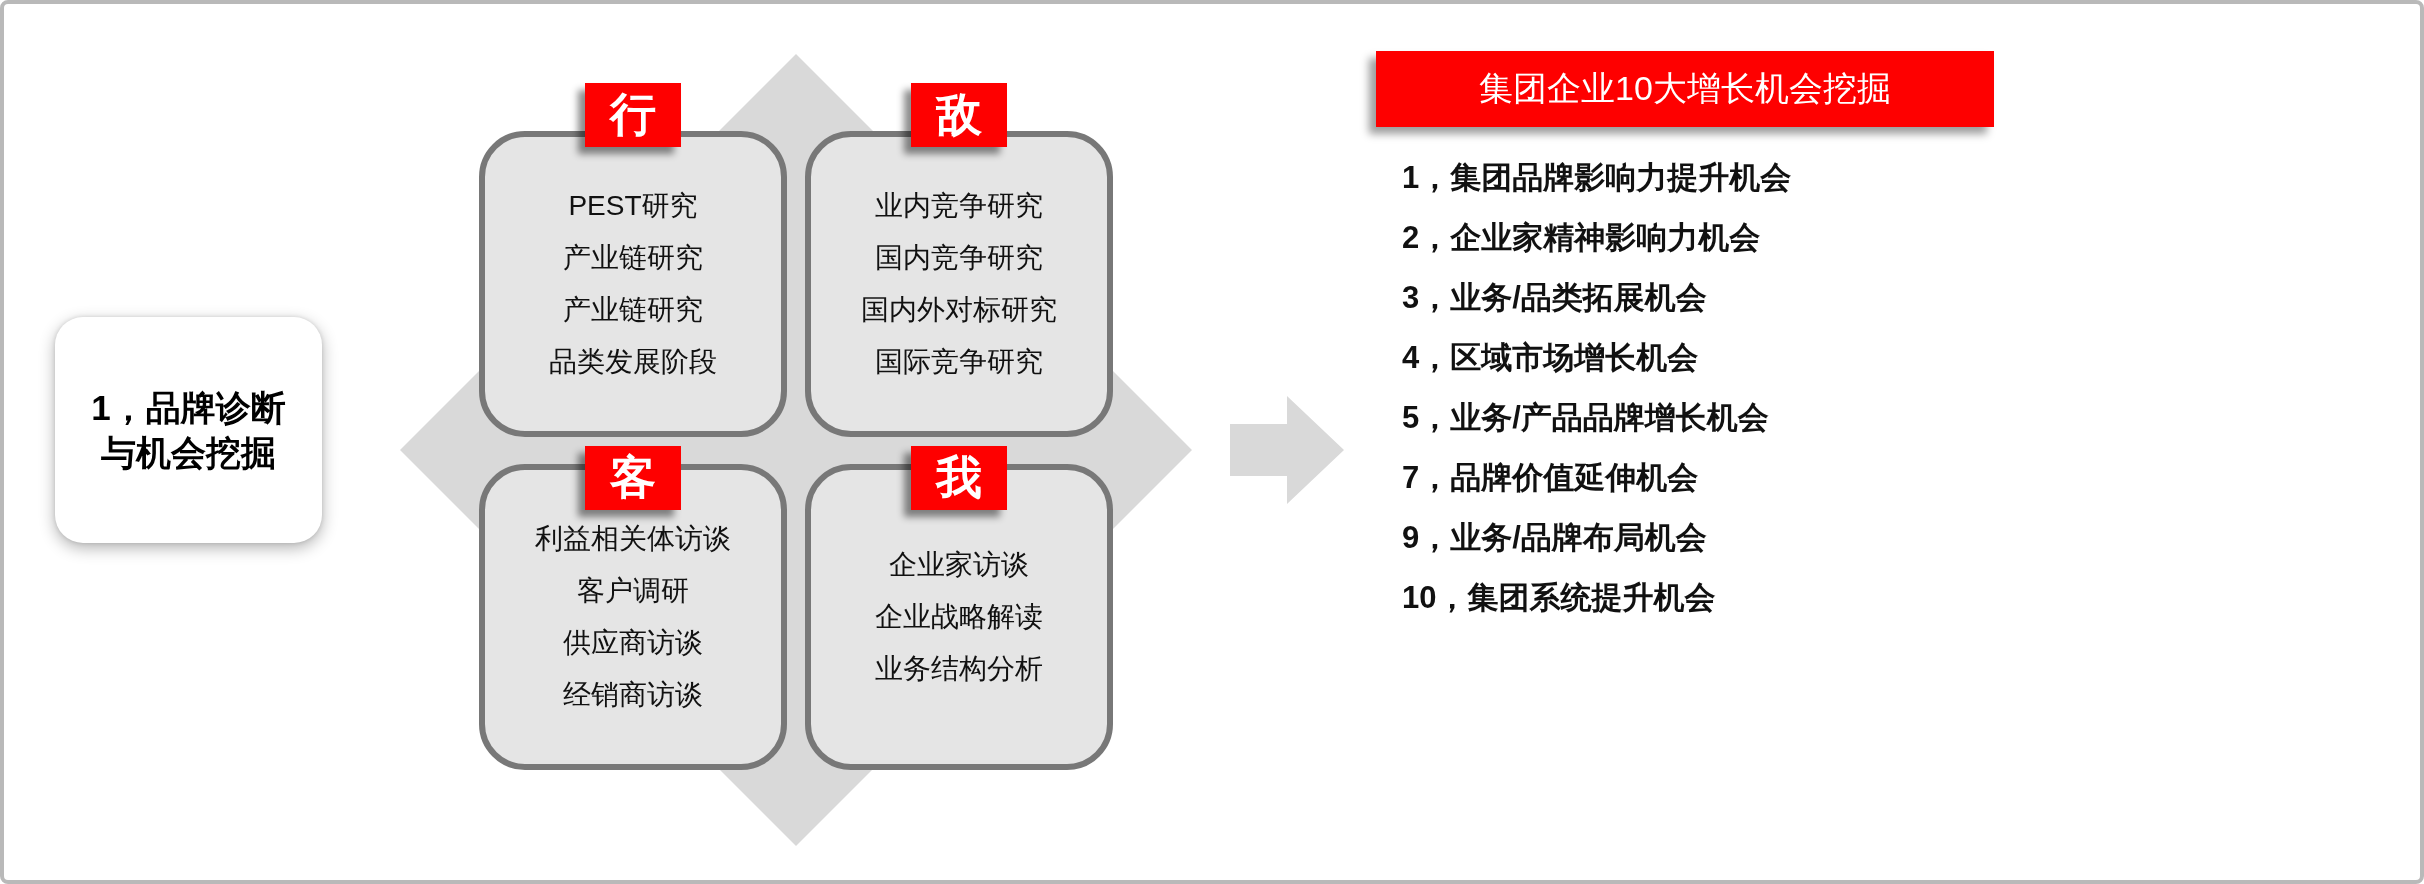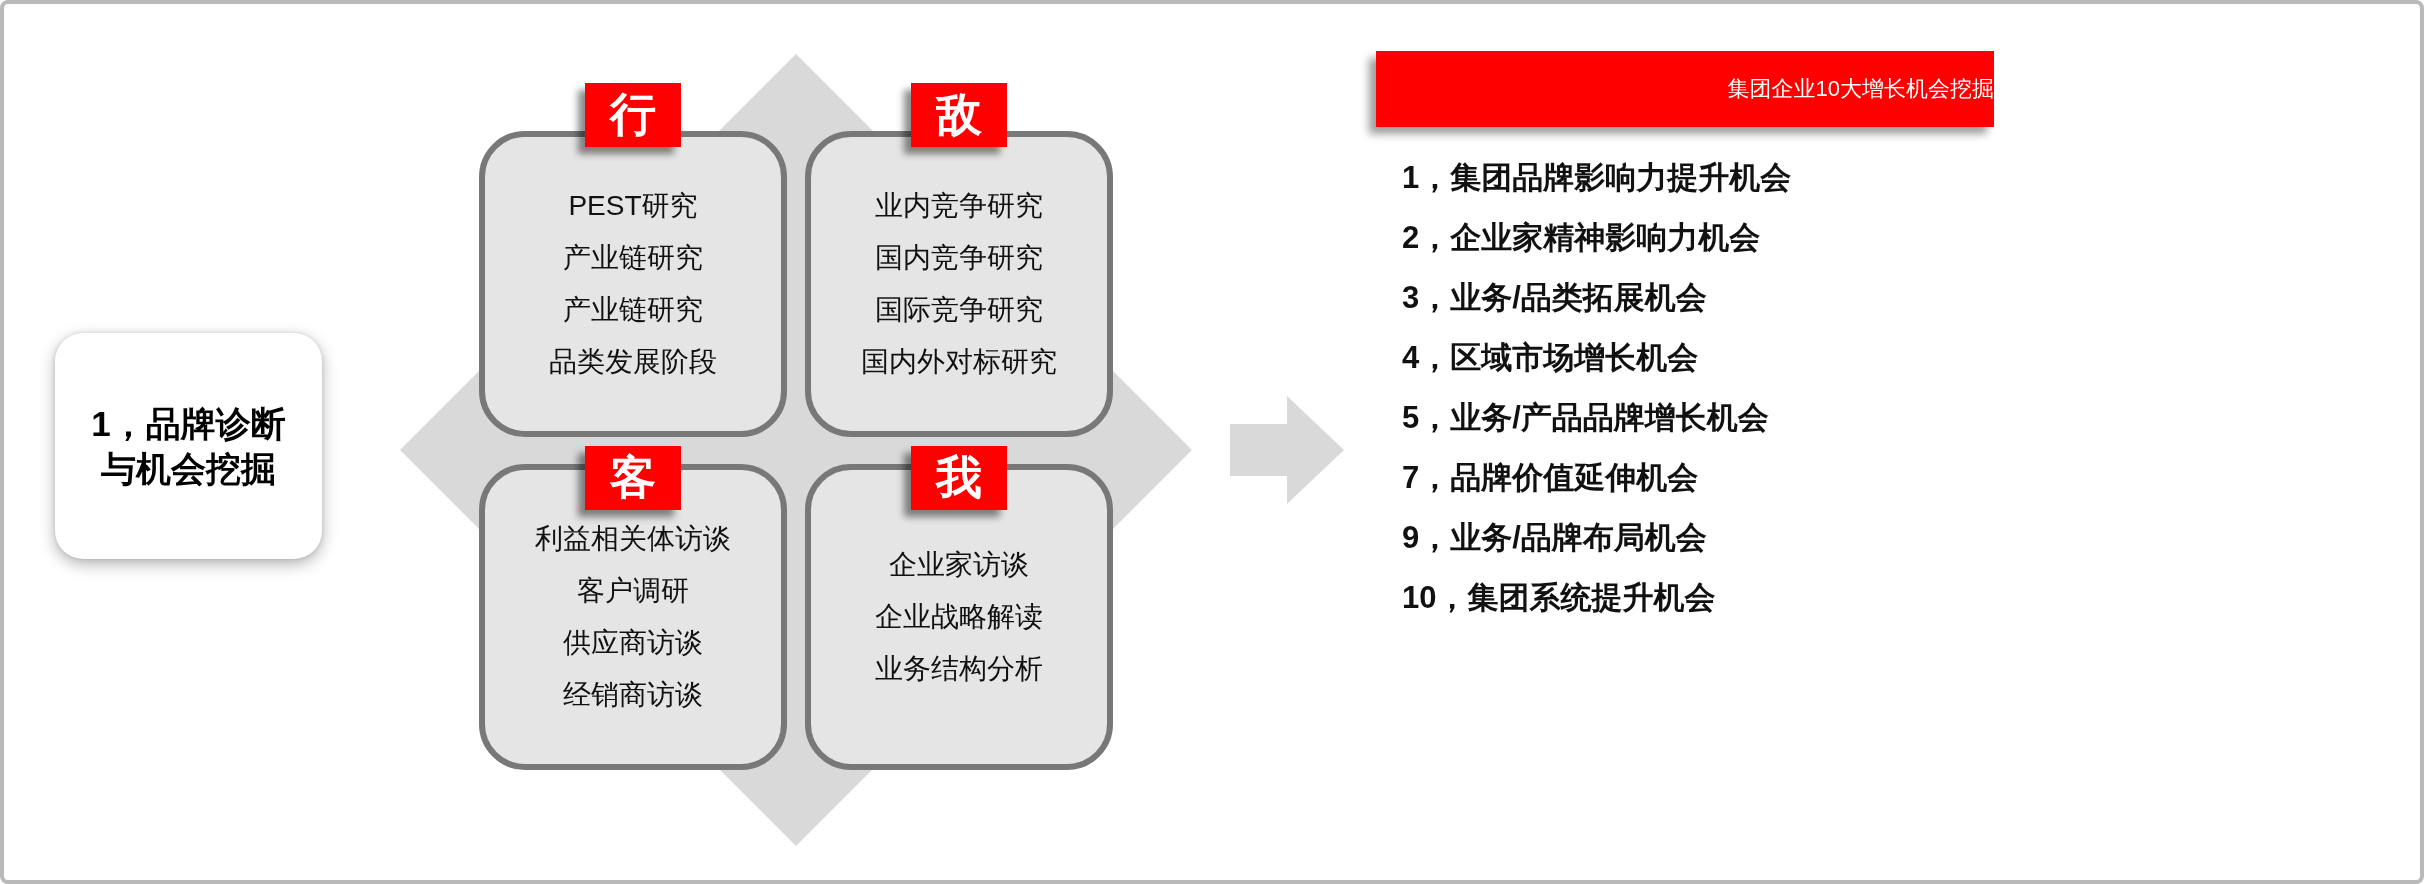--- a/index.html
+++ b/index.html
@@ -8,21 +8,21 @@
     position:relative;width:2424px;height:884px;background:#ffffff;
     overflow:hidden;box-sizing:border-box;
   }
   .frame{
     position:absolute;inset:0;border:4px solid #b9b9b9;border-radius:8px;
     box-sizing:border-box;pointer-events:none;
   }
 
   
   .phase-card{
-    position:absolute;left:55px;top:333px;width:267px;height:226px;
+    position:absolute;left:55px;top:317px;width:267px;height:226px;
     background:#ffffff;border-radius:28px;
     box-shadow:0 5px 16px rgba(0,0,0,0.30), 0 0 4px rgba(0,0,0,0.12);
     display:flex;flex-direction:column;justify-content:center;align-items:center;
     font-size:35px;font-weight:bold;color:#000;line-height:1.3;text-align:center;
   }
 
   
   .diamond{
     position:absolute;left:516px;top:170px;width:560px;height:560px;
     background:#d9d9d9;transform:rotate(45deg);
@@ -56,22 +56,22 @@
   
   .arrow{
     position:absolute;left:1230px;top:396px;width:114px;height:108px;
     background:#d9d9d9;
     clip-path:polygon(0% 26%,50% 26%,50% 0%,100% 50%,50% 100%,50% 74%,0% 74%);
   }
 
   
   .result-banner{
     position:absolute;left:1376px;top:51px;width:618px;height:76px;
-    background:#fe0000;color:#ffffff;font-size:22px;
-    display:flex;align-items:center;justify-content:flex-end;
+    background:#fe0000;color:#ffffff;font-size:34px;
+    display:flex;align-items:center;justify-content:center;
     box-shadow:-7px 7px 8px rgba(0,0,0,0.38);
     white-space:nowrap;
   }
   .opp-list{
     position:absolute;left:1402px;top:148px;width:900px;
     display:flex;flex-direction:column;font-weight:bold;
   }
   .opp-item{
     height:60px;display:flex;align-items:center;
     font-size:31px;color:#111;white-space:nowrap;
@@ -103,22 +103,22 @@
     </div>
   </div>
 
   <div class="qwrap tr">
     <div class="tab top">
       <span>敌</span>
     </div>
     <div class="qbox">
       <div class="qline">业内竞争研究</div>
       <div class="qline">国内竞争研究</div>
+      <div class="qline">国内外对标研究</div>
       <div class="qline">国际竞争研究</div>
-      <div class="qline">国内外对标研究</div>
     </div>
   </div>
 
   <div class="qwrap bl">
     <div class="tab bottom">
       <span>客</span>
     </div>
     <div class="qbox">
       <div class="qline">利益相关体访谈</div>
       <div class="qline">客户调研</div>

